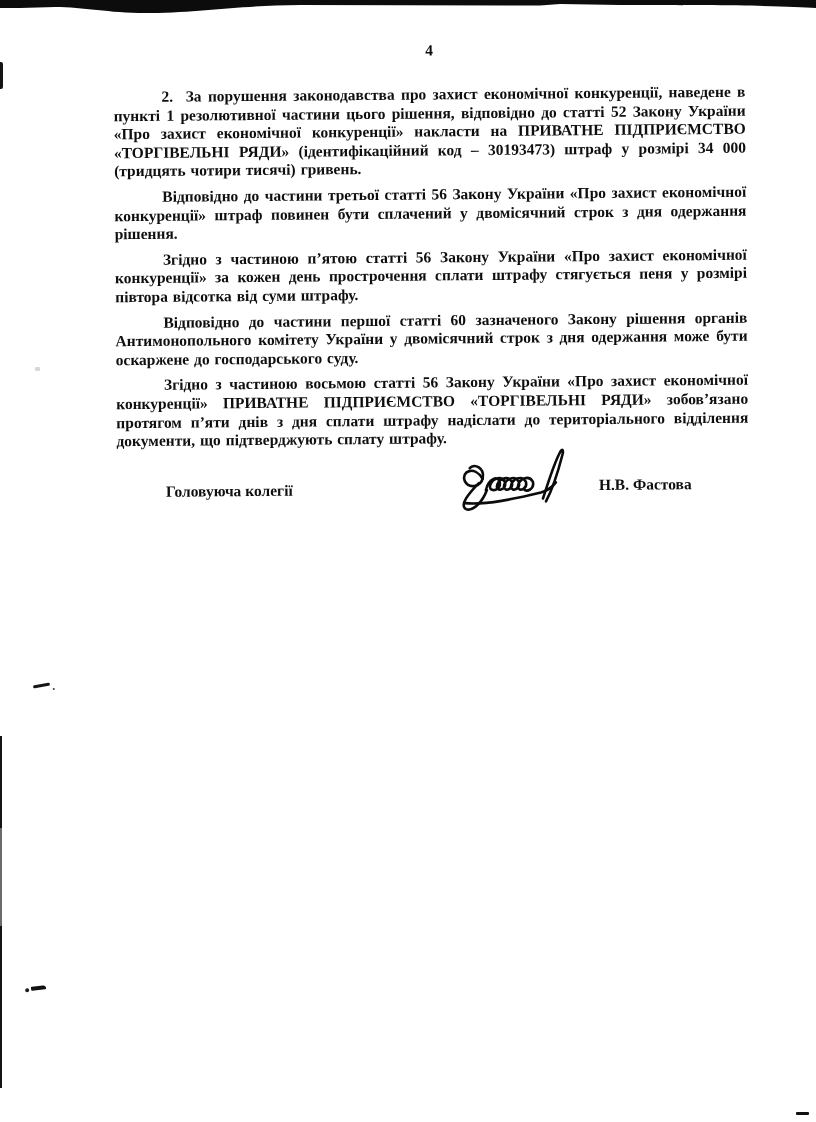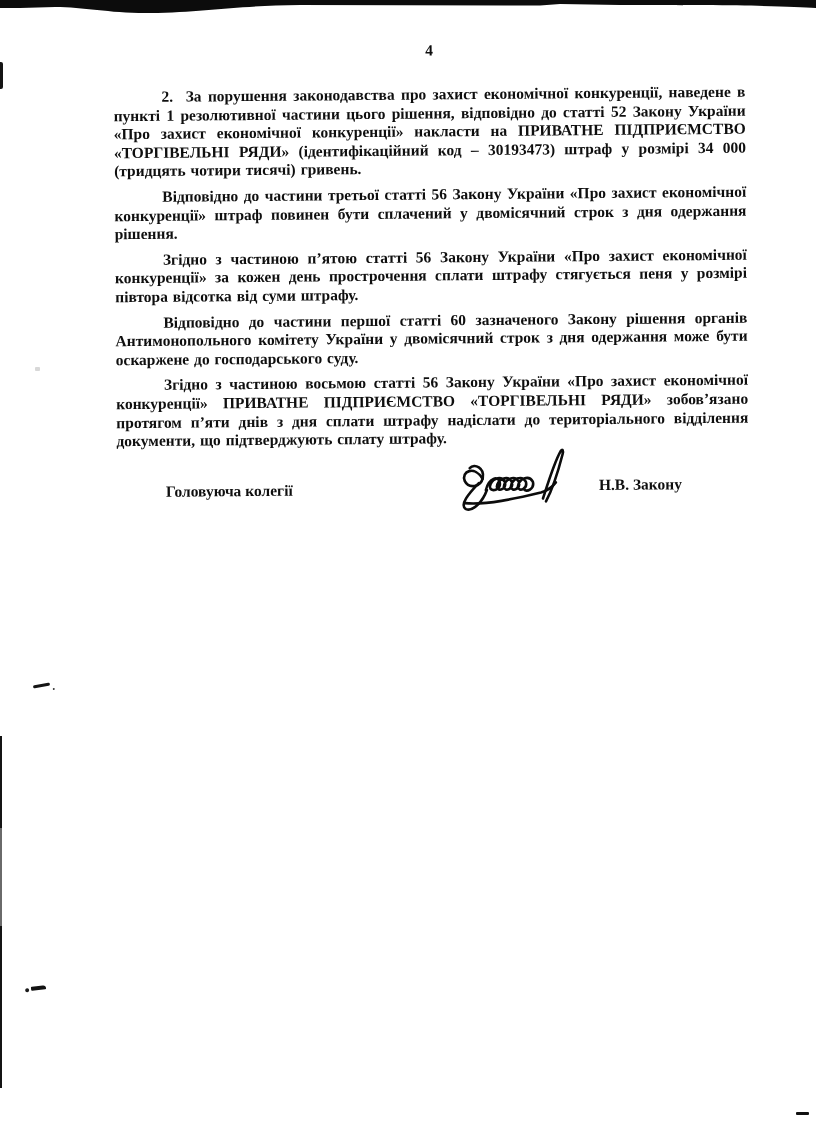--- a/index.html
+++ b/index.html
@@ -167,17 +167,17 @@
           <path d="M26,34 C16,44 6,56 13,60 C20,63 30,52 34,41"></path>
 
           <path d="M33,41 C36,29 46,26 47,34 C48,41 38,44 37,38 C38,30 48,26 52,33 C54,40 45,44 44,38 C45,30 55,26 59,33 C61,40 52,44 51,38 C52,30 62,26 66,33 C68,40 59,44 58,38 C59,30 69,26 73,33 C75,40 66,44 65,38 C66,30 76,26 80,33 C82,40 73,45 71,40"></path>
 
           <path d="M12,54 C34,56 62,50 88,44 C95,42 100,38 103,34"></path>
 
           <path d="M90,50 C96,32 102,13 108,3 C110,0 111,2 110,6 C106,21 99,42 93,53"></path>
         </g>
       </svg>
 
-      <span class="name">Н.В. Закону</span>
+      <span class="name">Н.В. Фастова</span>
     </div>
 
   </div>
 </div>
 
 </body></html>

